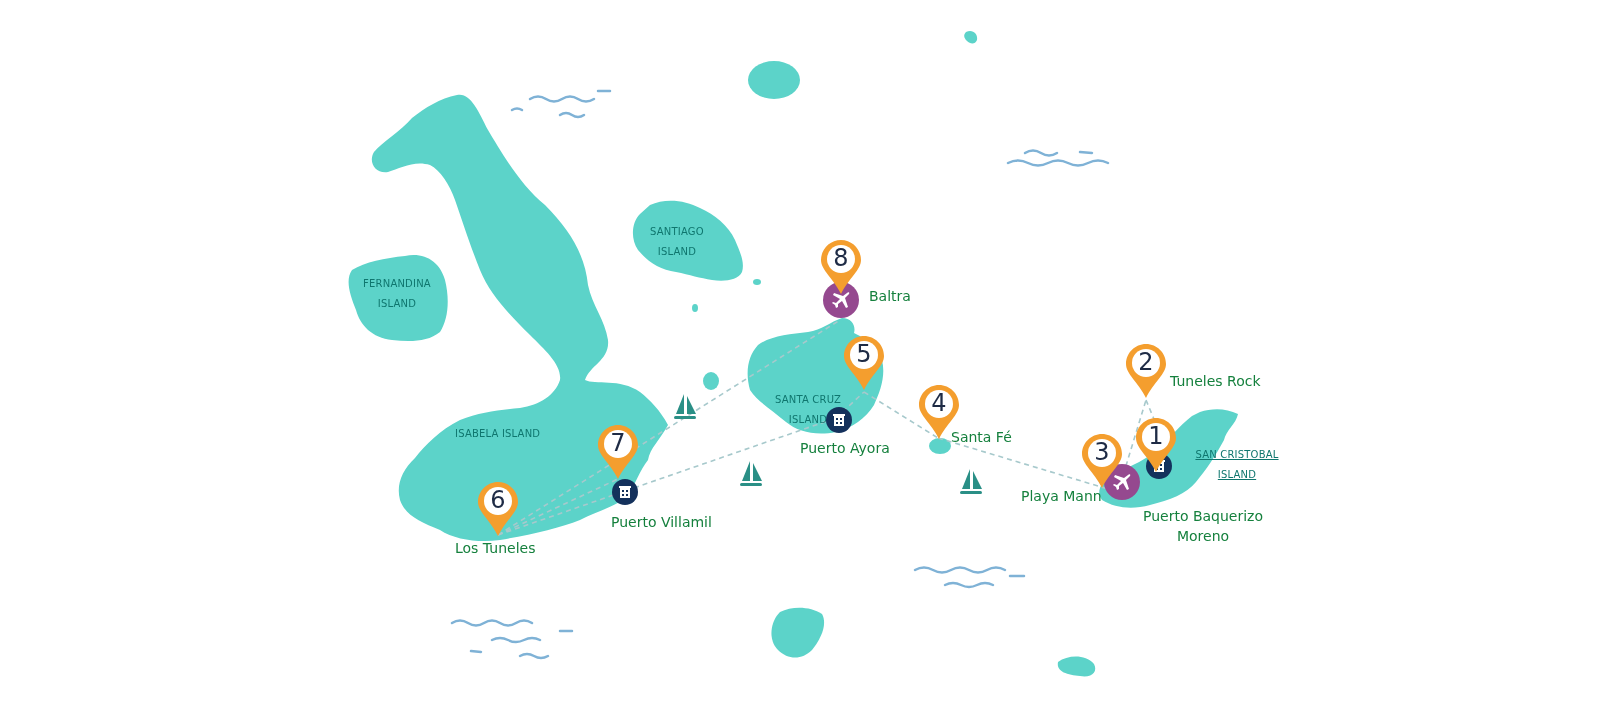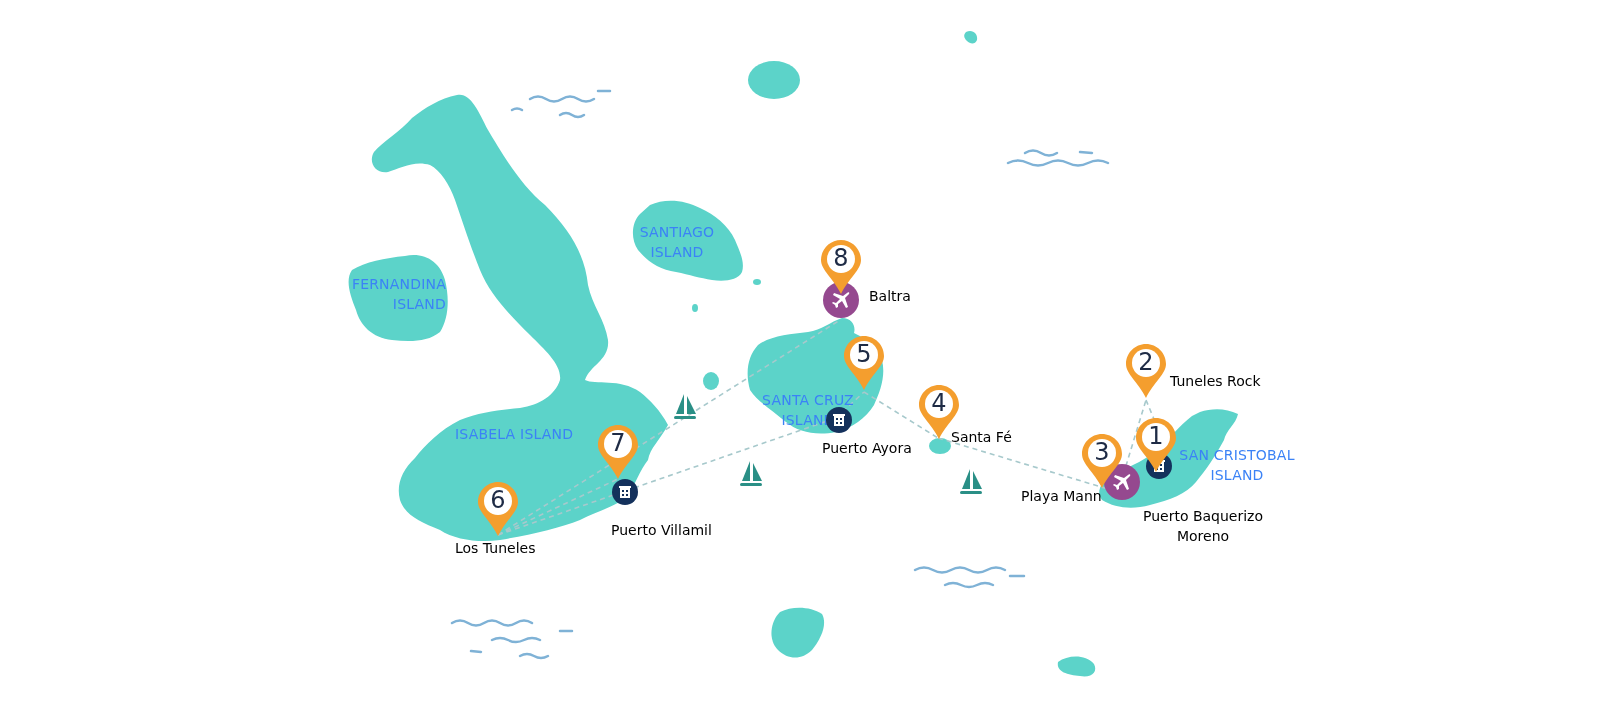--- a/index.html
+++ b/index.html
@@ -1,21 +1,21 @@
 <!DOCTYPE html>
 <html><head>
 <meta charset="utf-8">
 <style>
   html, body { margin:0; padding:0; background:#ffffff; }
   body { width:1600px; height:720px; overflow:hidden; position:relative;
          font-family:"DejaVu Sans", sans-serif; }
   #map { position:absolute; left:0; top:0; width:1600px; height:720px; }
-  .lbl { position:absolute; font-size:14px; color:#000000; white-space:nowrap;
+  .lbl { position:absolute; font-size:14px; color:#15803d; white-space:nowrap;
          font-family:"DejaVu Sans", sans-serif; line-height:18px; }
-  .isl { position:absolute; font-size:14px; color:#3b82f6; text-align:center;
+  .isl { position:absolute; font-size:10px; color:#0f766e; text-align:center;
          line-height:20px; white-space:nowrap; letter-spacing:0.2px;
          font-family:"DejaVu Sans", sans-serif; }
   .pin { position:absolute; width:44px; height:58px; cursor:pointer; }
   .pin svg { position:absolute; left:0; top:0; }
   .pin .num { position:absolute; left:0; top:5px; width:44px; text-align:center;
               font-size:24px; color:#1e2b45; line-height:30px;
               font-family:"DejaVu Sans", sans-serif; }
   .badge { position:absolute; border-radius:50%; }
   .hotel { width:26px; height:26px; background:#14315c; }
   .plane { width:36px; height:36px; background:#95498f; }
@@ -89,34 +89,34 @@
         <rect x="0" y="22" width="22" height="3" rx="1.5"></rect>
     </g>
     <g transform="translate(960,469)">
       <path d="M10,0 L10,20 L2,20 Z"></path>
         <path d="M13,2 L22,20 L13,20 Z"></path>
         <rect x="0" y="22" width="22" height="3" rx="1.5"></rect>
     </g>
   </g>
 </svg>
 
-<div class="isl" style="left:348px;top:274px;width:98px;text-align:right;">
+<div class="isl" style="left:348px;top:274px;width:98px;">
   <div>FERNANDINA</div>
   <div>ISLAND</div>
 </div>
 <div class="isl" style="left:632px;top:222px;width:90px;">
   <div>SANTIAGO</div>
   <div>ISLAND</div>
 </div>
 <div class="isl" style="left:455px;top:424px;">ISABELA ISLAND</div>
 <div class="isl" style="left:756px;top:390px;width:104px;">
   <div>SANTA CRUZ</div>
   <div>ISLAND</div>
 </div>
-<div class="isl" style="left:1177px;top:445px;width:120px;">
+<div class="isl" style="left:1177px;top:445px;width:120px;text-decoration:underline;">
   <div>SAN CRISTOBAL</div>
   <div>ISLAND</div>
 </div>
 
 <div class="badge hotel" style="left:612px;top:479px;">
   <svg width="26" height="26" viewBox="0 0 26 26">
       <g fill="#fff">
         <rect x="7" y="7" width="12" height="2"></rect>
         <rect x="8" y="9" width="10" height="10"></rect>
       </g>
@@ -221,20 +221,20 @@
   <svg width="44" height="58" viewBox="0 0 44 58">
       <path fill="#f49e2e" d="M22,2 C33,2 42,11 42,22 C42,32 30,40 22,56 C14,40 2,32 2,22 C2,11 11,2 22,2 Z"></path>
       <circle cx="22" cy="21" r="14" fill="#fff"></circle>
     </svg>
   <div class="num">8</div>
 </div>
 
 <div class="lbl" style="left:869px;top:287px;">Baltra</div>
 <div class="lbl" style="left:1170px;top:372px;">Tuneles Rock</div>
 <div class="lbl" style="left:951px;top:428px;">Santa Fé</div>
-<div class="lbl" style="left:800px;top:439px;margin-left:22px;">Puerto Ayora</div>
-<div class="lbl" style="left:611px;top:513px;margin-top:8px;">Puerto Villamil</div>
+<div class="lbl" style="left:800px;top:439px;">Puerto Ayora</div>
+<div class="lbl" style="left:611px;top:513px;">Puerto Villamil</div>
 <div class="lbl" style="left:455px;top:539px;">Los Tuneles</div>
 <div class="lbl" style="left:1021px;top:487px;text-align:center;">Playa Mann</div>
 <div class="lbl" style="left:1139px;top:506px;width:128px;text-align:center;line-height:20px;">
   <div>Puerto Baquerizo</div>
   <div>Moreno</div>
 </div>
 
 </body></html>

